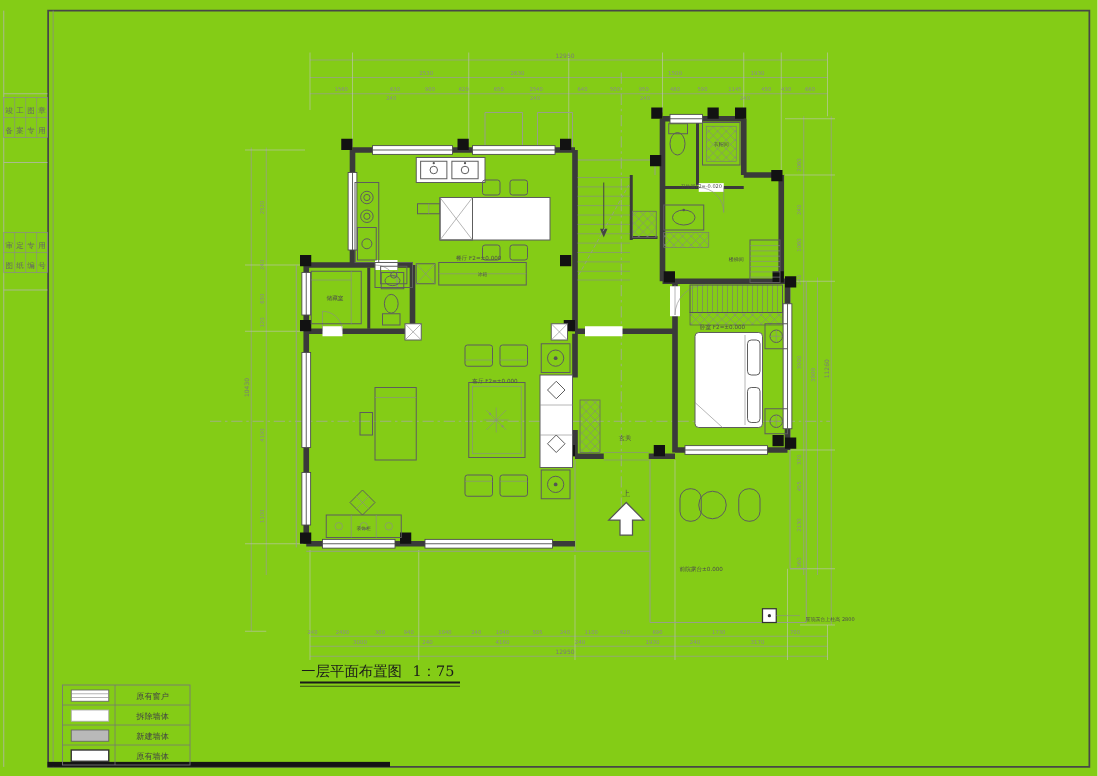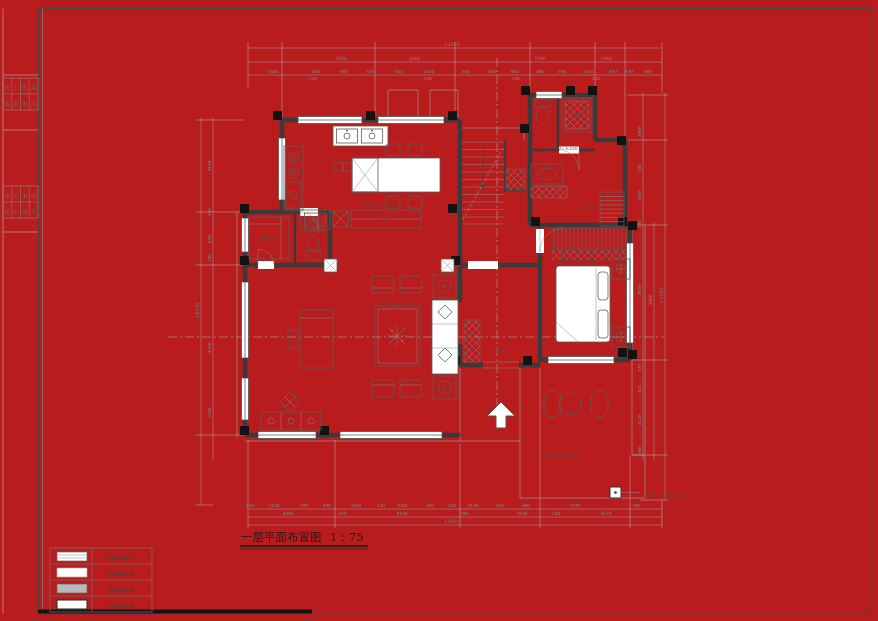--- a/index.html
+++ b/index.html
@@ -1,16 +1,16 @@
 <!DOCTYPE html>
 <html><head>
 <meta charset="utf-8">
 <style>
   html,body{margin:0;padding:0;background:#fff;}
-  #sheet{position:relative;width:878px;height:621px;background:#b91c1c;overflow:hidden;
+  #sheet{position:relative;width:878px;height:621px;background:#84cc16;overflow:hidden;
          font-family:"DejaVu Sans","Liberation Sans",sans-serif;}
   svg{position:absolute;left:0;top:0;}
   svg text{font-family:"DejaVu Sans","Liberation Sans",sans-serif;fill:#6e6e6e;}
   .dimtext text{font-size:4.2px;text-anchor:middle;fill:#8a8a8a;}
   .dimmid text{font-size:4.4px;text-anchor:middle;fill:#8a8a8a;}
   .dimtotal text{font-size:4.8px;text-anchor:middle;fill:#7a7a7a;}
   .roomtext text{text-anchor:middle;fill:#4c4c4c;}
   .stamptext text{font-size:6px;text-anchor:middle;fill:#666;font-family:"DejaVu Serif","Liberation Serif",serif;}
   .titletext{font-size:11.5px;fill:#1a1a1a;font-family:"DejaVu Serif","Liberation Serif",serif;}
   .legendtext text{font-size:6.5px;text-anchor:middle;fill:#444;font-family:"DejaVu Serif","Liberation Serif",serif;}

